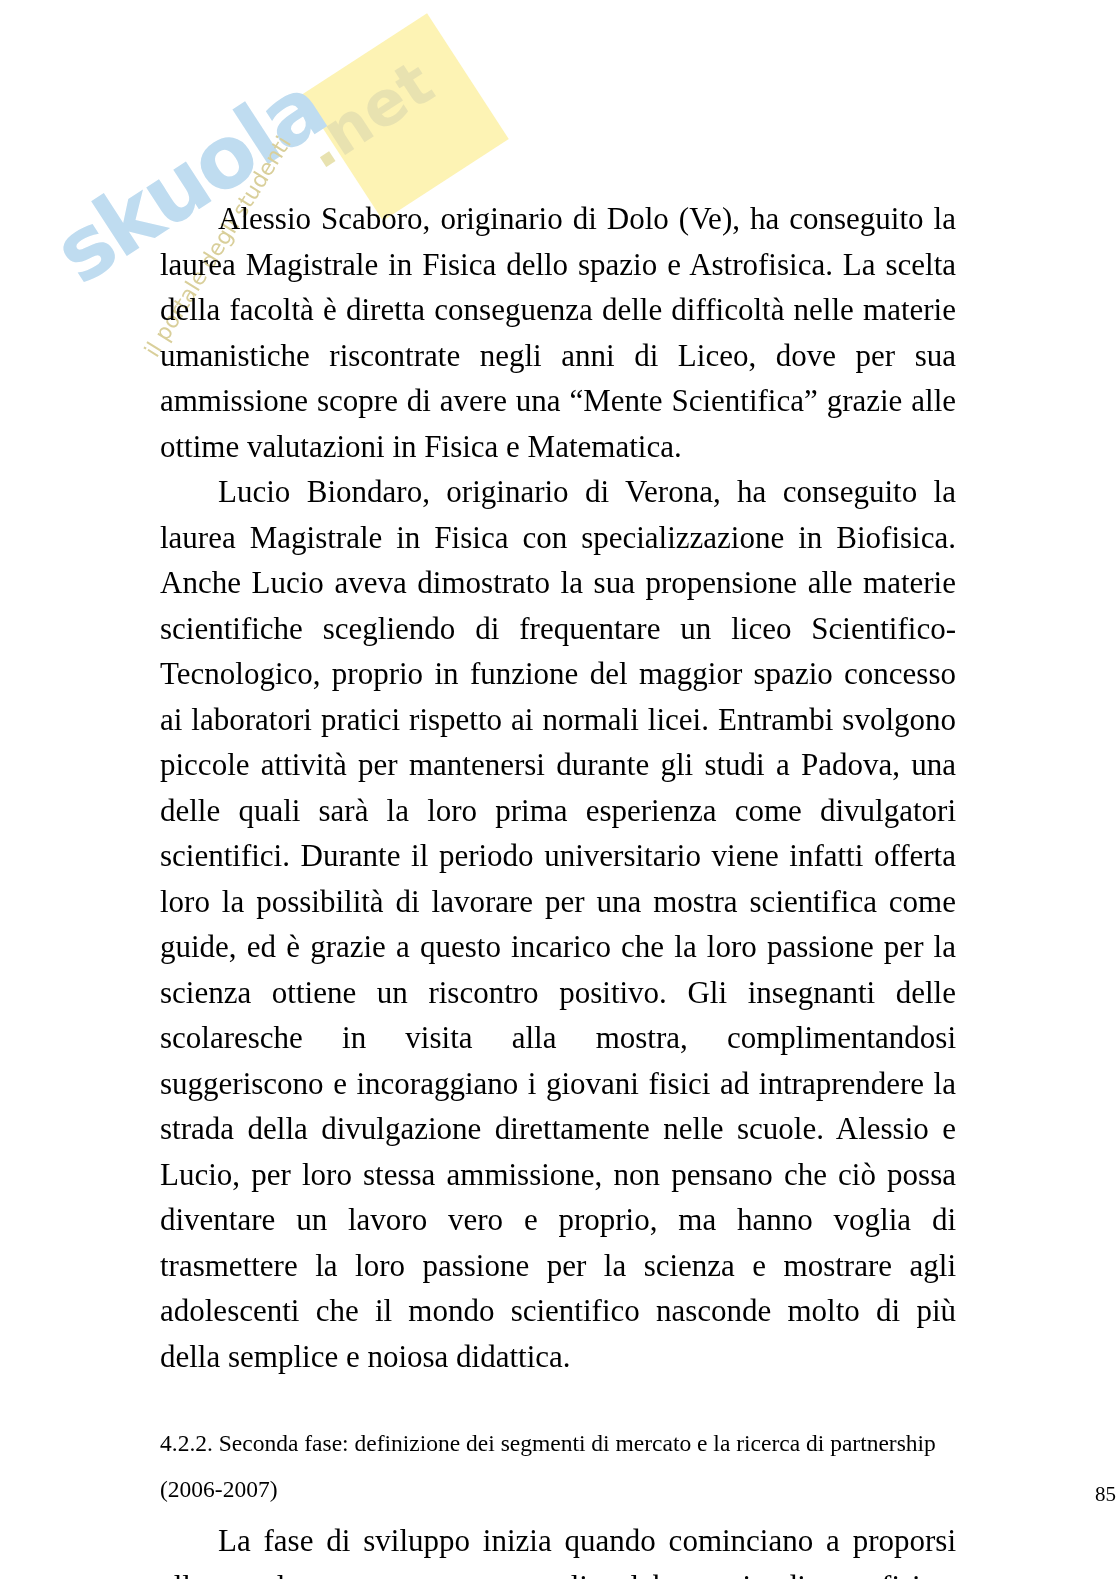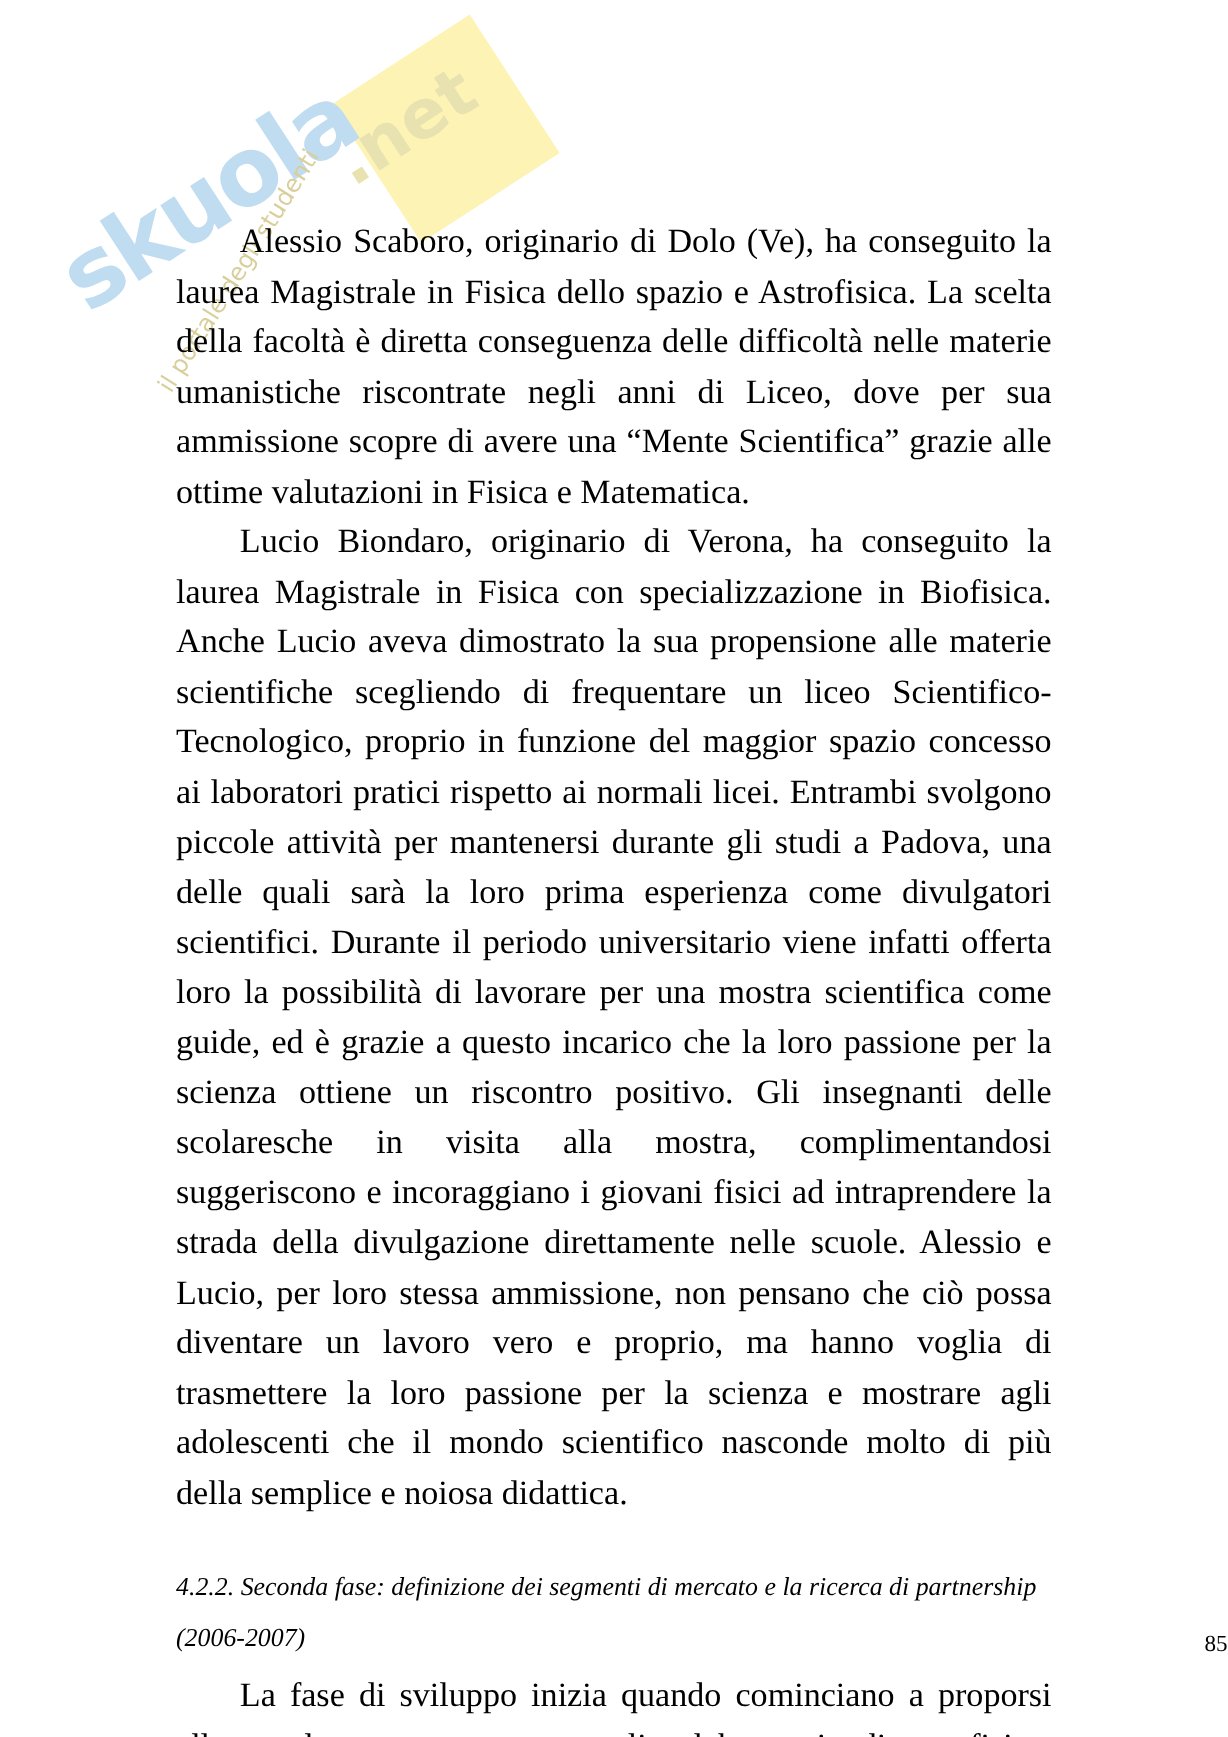--- a/index.html
+++ b/index.html
@@ -85,21 +85,20 @@
     font-size: 31px;
     line-height: 45.5px;
     text-align: justify;
     text-indent: 58px;
     hyphens: none;
   }
   h3.section-head {
     margin: 42px 0 0 0;
     font-size: 23.5px;
     line-height: 45.5px;
-    font-style: italic;
     font-weight: normal;
     text-align: left;
   }
   .gap-small { height: 6px; }
 
   .page-number {
     position: absolute;
     left: 0;
     right: 0;
     bottom: 72px;

